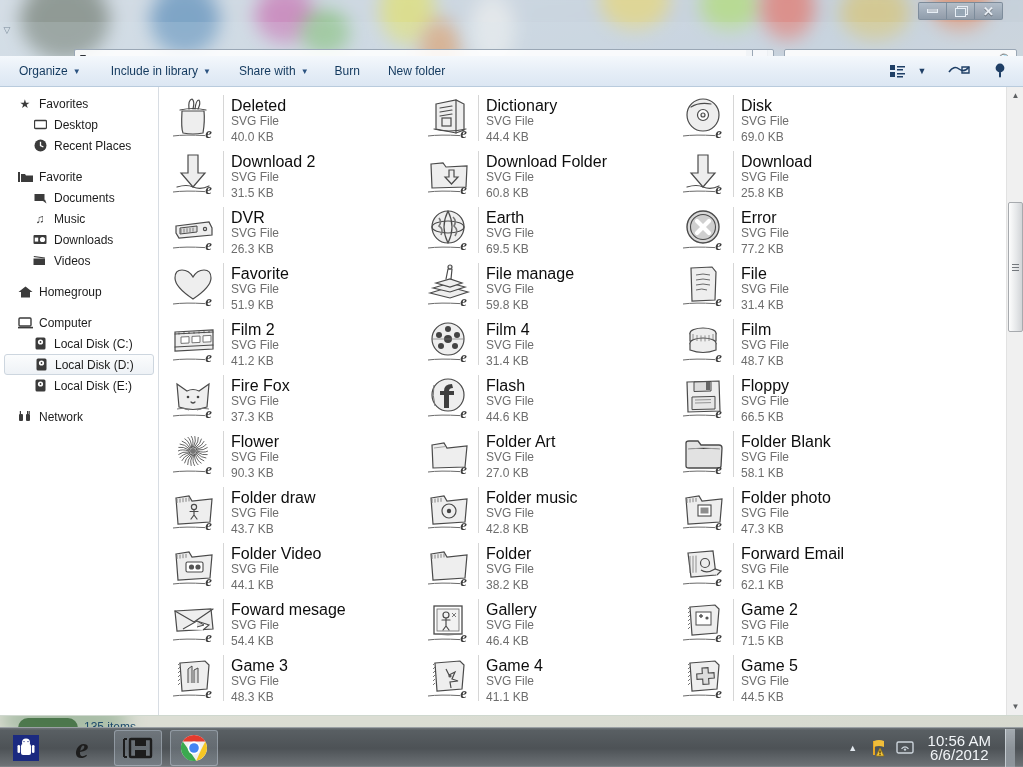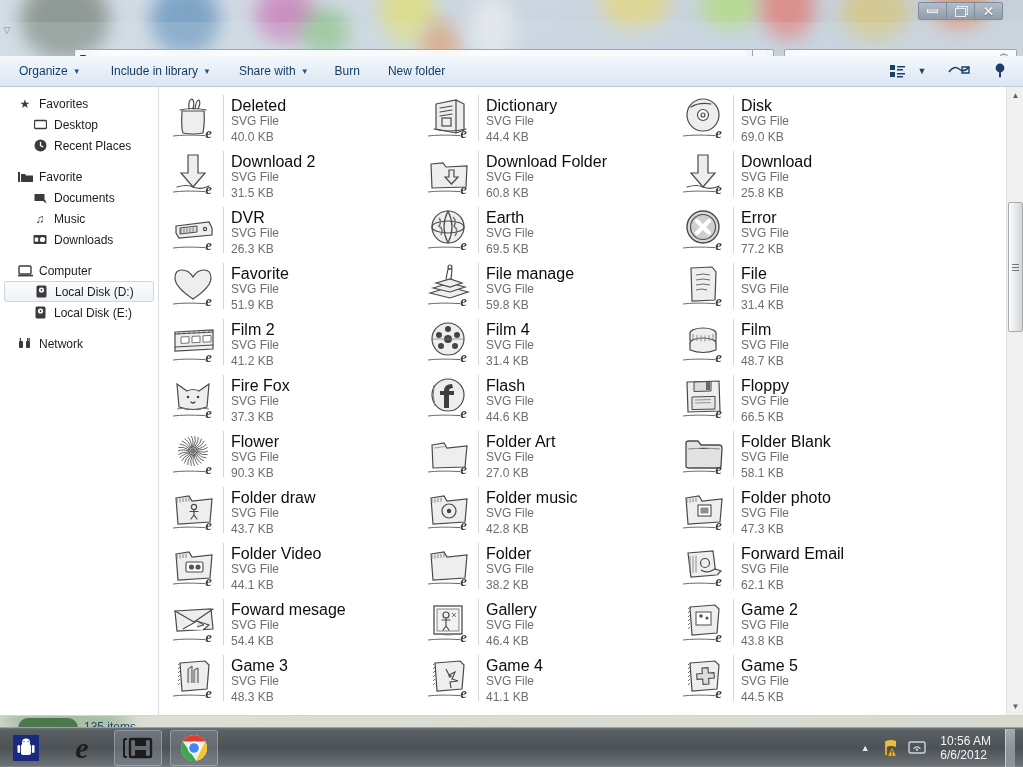--- a/index.html
+++ b/index.html
@@ -191,21 +191,21 @@
   }
   .tb-btn.active {
     background: linear-gradient(180deg,rgba(200,210,220,.30),rgba(150,162,174,.42));
     border:1px solid rgba(215,225,235,.55); border-radius:3px;
   }
   .tb-btn.pinnedbox { background: linear-gradient(180deg,rgba(190,200,212,.22),rgba(140,152,164,.34));
     border:1px solid rgba(205,215,228,.40); border-radius:3px;}
   #tray { margin-left:auto; display:flex; align-items:center; height:40px;
           padding-right:8px; gap:8px; }
   .tray-icon { width:18px; height:18px; display:flex; align-items:center; justify-content:center; }
-  #clock { color:#f2f5f8; font-size:12px; text-align:left; line-height:14px; padding:0 6px; }
+  #clock { color:#f2f5f8; font-size:15px; text-align:center; line-height:14px; padding:0 6px; }
   #showdesktop { width:10px; height:38px;
     background:linear-gradient(180deg,rgba(225,232,238,.55),rgba(180,190,200,.45));
     border-left:1px solid rgba(230,236,242,.6); }
 </style>
 </head>
 <body>
 
 <div id="wallpaper">
   <div class="blob" style="left:20px;top:-20px;width:90px;height:80px;background:#4e5a4a;"></div>
   <div class="blob" style="left:150px;top:-15px;width:70px;height:70px;background:#2e6fa8;"></div>
@@ -378,32 +378,61 @@
         <div class="navrow child">
           <span class="navicon">
             <svg width="14" height="11" viewBox="0 0 14 11">
                 <rect x="0.5" y="1" width="13" height="9" rx="1" fill="#3b3b3b"></rect>
                 <circle cx="9.5" cy="5.5" r="2.6" fill="#fff"></circle>
                 <rect x="1.8" y="3.6" width="3.4" height="4" fill="#fff"></rect>
               </svg>
           </span>
           <span>Downloads</span>
         </div>
+        <div class="navrow child">
+          <span class="navicon">
+            <svg width="14" height="11" viewBox="0 0 14 11">
+                <path d="M0.5 3.5 L12 3.5 L12 10 L0.5 10 Z" fill="#3b3b3b"></path>
+                <path d="M1 1 L12 2.6 L11.6 3.4 L0.6 2.1 Z" fill="#3b3b3b"></path>
+              </svg>
+          </span>
+          <span>Videos</span>
+        </div>
       </div>
 
+      <div class="navgroup">
+        <div class="navrow header">
+          <span class="navicon">
+            <svg width="15" height="12" viewBox="0 0 15 12">
+                <path d="M7.5 0.5 L14.5 6 L12 6 L12 11.5 L3 11.5 L3 6 L0.5 6 Z" fill="#3b3b3b"></path>
+              </svg>
+          </span>
+          <span>Homegroup</span>
+        </div>
+      </div>
 
       <div class="navgroup">
         <div class="navrow header">
           <span class="navicon">
             <svg width="15" height="12" viewBox="0 0 15 12">
                 <rect x="1" y="1" width="12" height="8" rx="1" fill="none" stroke="#3b3b3b" stroke-width="1.4"></rect>
                 <rect x="0" y="9.8" width="15" height="1.6" fill="#3b3b3b"></rect>
               </svg>
           </span>
           <span>Computer</span>
+        </div>
+        <div class="navrow child">
+          <span class="navicon">
+            <svg width="11" height="13" viewBox="0 0 11 13">
+                <rect x="0.5" y="0.5" width="10" height="12" rx="1.5" fill="#3b3b3b"></rect>
+                <circle cx="5.5" cy="5" r="2.6" fill="#fff"></circle>
+                <circle cx="5.5" cy="5" r="0.9" fill="#3b3b3b"></circle>
+              </svg>
+          </span>
+          <span>Local Disk (C:)</span>
         </div>
         <div class="navrow child selected">
           <span class="navicon">
             <svg width="11" height="13" viewBox="0 0 11 13">
                 <rect x="0.5" y="0.5" width="10" height="12" rx="1.5" fill="#3b3b3b"></rect>
                 <circle cx="5.5" cy="5" r="2.6" fill="#fff"></circle>
                 <circle cx="5.5" cy="5" r="0.9" fill="#3b3b3b"></circle>
               </svg>
           </span>
           <span>Local Disk (D:)</span>
@@ -1019,21 +1048,21 @@
                   <path d="M18 17 L22 17 M20 15 L20 19" stroke="#555" stroke-width="1.4"></path>
                   <circle cx="26" cy="19" r="1.6" fill="#555"></circle>
                   <path d="M2 41 Q14 39.4 34 40.6" stroke="#6a6a6a" stroke-width="1" fill="none"></path>
                 </svg>
               </div>
               <div class="ie-badge">e</div>
             </div>
             <div class="tileinfo">
               <div class="tname">Game 2</div>
               <div class="ttype">SVG File</div>
-              <div class="tsize">43.8 KB</div>
+              <div class="tsize">71.5 KB</div>
             </div>
           </div>
           <div class="tile">
             <div class="thumbwrap">
               <div class="thumb">
                 <svg viewBox="0 0 46 44">
                   <path d="M9 8 L34 6 L38 10 L36 34 L11 36 Z" stroke="#4a4a4a" fill="#eeeeee" stroke-width="1.2"></path>
                   <path d="M7 10 L9 8 M7 14 L9 12 M7 18 L9 16 M7 22 L9 20 M7 26 L9 24 M7 30 L9 28" stroke="#777" stroke-width="1"></path>
                   <path d="M17 28 L17 14 L21 11 L21 28 M23 28 L23 15 L27 13 L27 28" fill="#ddd" stroke="#4a4a4a" stroke-width="1"></path>
                   <path d="M2 41 Q14 39.4 34 40.6" stroke="#6a6a6a" stroke-width="1" fill="none"></path>

